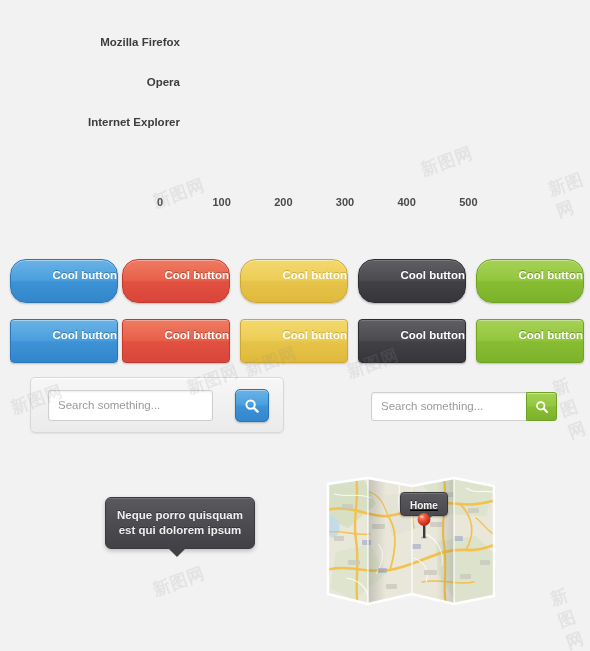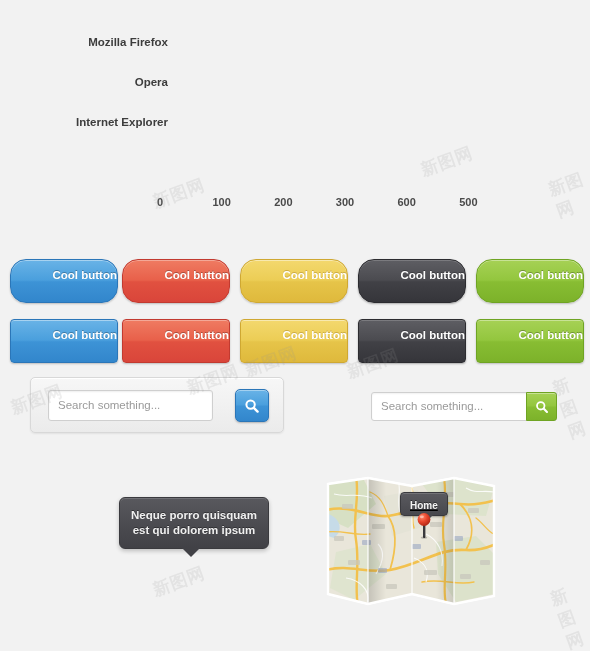--- a/index.html
+++ b/index.html
@@ -15,21 +15,21 @@
   
   .wm{
     position:absolute;color:rgba(150,150,150,.16);
     font-size:17px;font-family:"DejaVu Sans",sans-serif;
     transform:rotate(-20deg);letter-spacing:1px;
     user-select:none;pointer-events:none;font-weight:bold;
   }
 
   
   .chart{position:absolute;left:0;top:0;width:590px;height:228px;}
-  .chart-cats{position:absolute;left:0;top:22px;width:152px;padding-left:24px;}
+  .chart-cats{position:absolute;left:12px;top:22px;width:152px;padding-left:24px;}
   .cat{
     height:40px;line-height:40px;text-align:right;
     font-size:11.5px;color:#3d3d3d;font-weight:bold;
     padding-right:8px;box-sizing:border-box;
   }
   .plot{position:absolute;left:158px;top:14px;width:370px;height:182px;}
   .yaxis{
     position:absolute;left:0;top:0;width:2px;height:182px;
     background:linear-gradient(180deg,#8e8e8e 0%,#6b6b70 40%,#55555a 100%);
   }
@@ -133,21 +133,21 @@
     position:absolute;right:-1px;top:-1px;width:31px;height:29px;
     border-radius:0 3px 3px 0;cursor:pointer;box-sizing:border-box;
     background:linear-gradient(180deg,#a6d155 0%,#93c63e 48%,#88bd33 52%,#7cb22a 100%);
     border:1px solid #6fa423;
     box-shadow:inset 0 1px 0 rgba(255,255,255,.38);
   }
   .mag{position:absolute;left:50%;top:50%;transform:translate(-50%,-50%);}
 
   
   .bubble{
-    position:absolute;left:119px;top:497px;width:150px;
+    position:absolute;left:105px;top:497px;width:150px;
     background:linear-gradient(180deg,#59595e 0%,#4c4c51 50%,#414146 100%);
     border:1px solid #3a3a3e;border-radius:6px;
     box-shadow:0 2px 4px rgba(0,0,0,.22), inset 0 1px 0 rgba(255,255,255,.15);
     padding:10px 6px;box-sizing:border-box;
   }
   .bubble-text{
     font-size:11.5px;color:#f0f0f0;font-weight:bold;line-height:15px;
     text-align:center;text-shadow:0 -1px 0 rgba(0,0,0,.4);
   }
   .bubble:after{
@@ -190,21 +190,21 @@
       <div class="cat">Opera</div>
       <div class="cat">Internet Explorer</div>
     </div>
 
 
     <div class="ticks" id="chart-ticks">
         <div class="tick" style="left: 2px;">0</div>
         <div class="tick" style="left: 63.6667px;">100</div>
         <div class="tick" style="left: 125.333px;">200</div>
         <div class="tick" style="left: 187px;">300</div>
-        <div class="tick" style="left: 248.667px;">600</div>
+        <div class="tick" style="left: 248.667px;">400</div>
         <div class="tick" style="left: 310.333px;">500</div>
       </div>
   </div>
 
   <div class="btnrow" style="top:258px">
     <div class="btn pill blue" style="left:10px">Cool button</div>
     <div class="btn pill red" style="left:122px">Cool button</div>
     <div class="btn pill yellow" style="left:240px">Cool button</div>
     <div class="btn pill dark" style="left:358px">Cool button</div>
     <div class="btn pill green" style="left:476px">Cool button</div>

